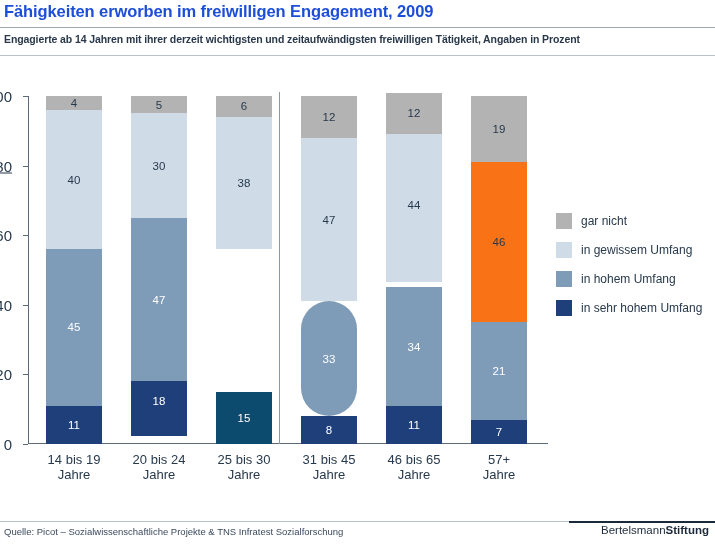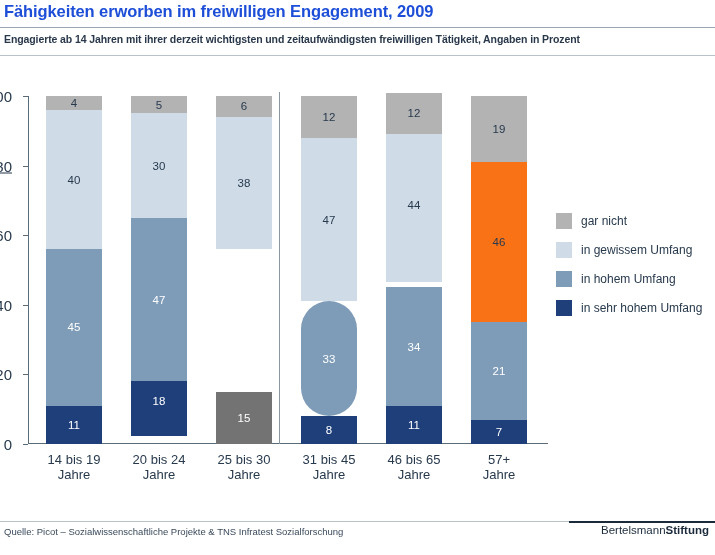--- a/index.html
+++ b/index.html
@@ -248,21 +248,21 @@
             <span>47</span>
           </div>
           <div class="seg" style="height: 104.4px; bottom: 226.2px; background: rgb(207, 220, 232); color: rgb(39, 57, 76);">
             <span>30</span>
           </div>
           <div class="seg" style="height: 17.4px; bottom: 330.6px; background: rgb(179, 179, 179); color: rgb(39, 57, 76);">
             <span>5</span>
           </div>
         </div>
         <div class="bar" style="left: 188px; height: 348px;">
-          <div class="seg" style="height: 52.2px; bottom: 0px; background: #737373; color: rgb(255, 255, 255); margin-top: 15px;">
+          <div class="seg" style="height: 52.2px; bottom: 0px; background: #0c4a6e; color: rgb(255, 255, 255); margin-top: 15px;">
             <span>15</span>
           </div>
           <div class="seg" style="height: 132.24px; bottom: 194.88px; background: rgb(207, 220, 232); color: rgb(39, 57, 76);">
             <span>38</span>
           </div>
           <div class="seg" style="height: 20.88px; bottom: 327.12px; background: rgb(179, 179, 179); color: rgb(39, 57, 76);">
             <span>6</span>
           </div>
         </div>
         <div class="bar" style="left: 273px; height: 348px;">

